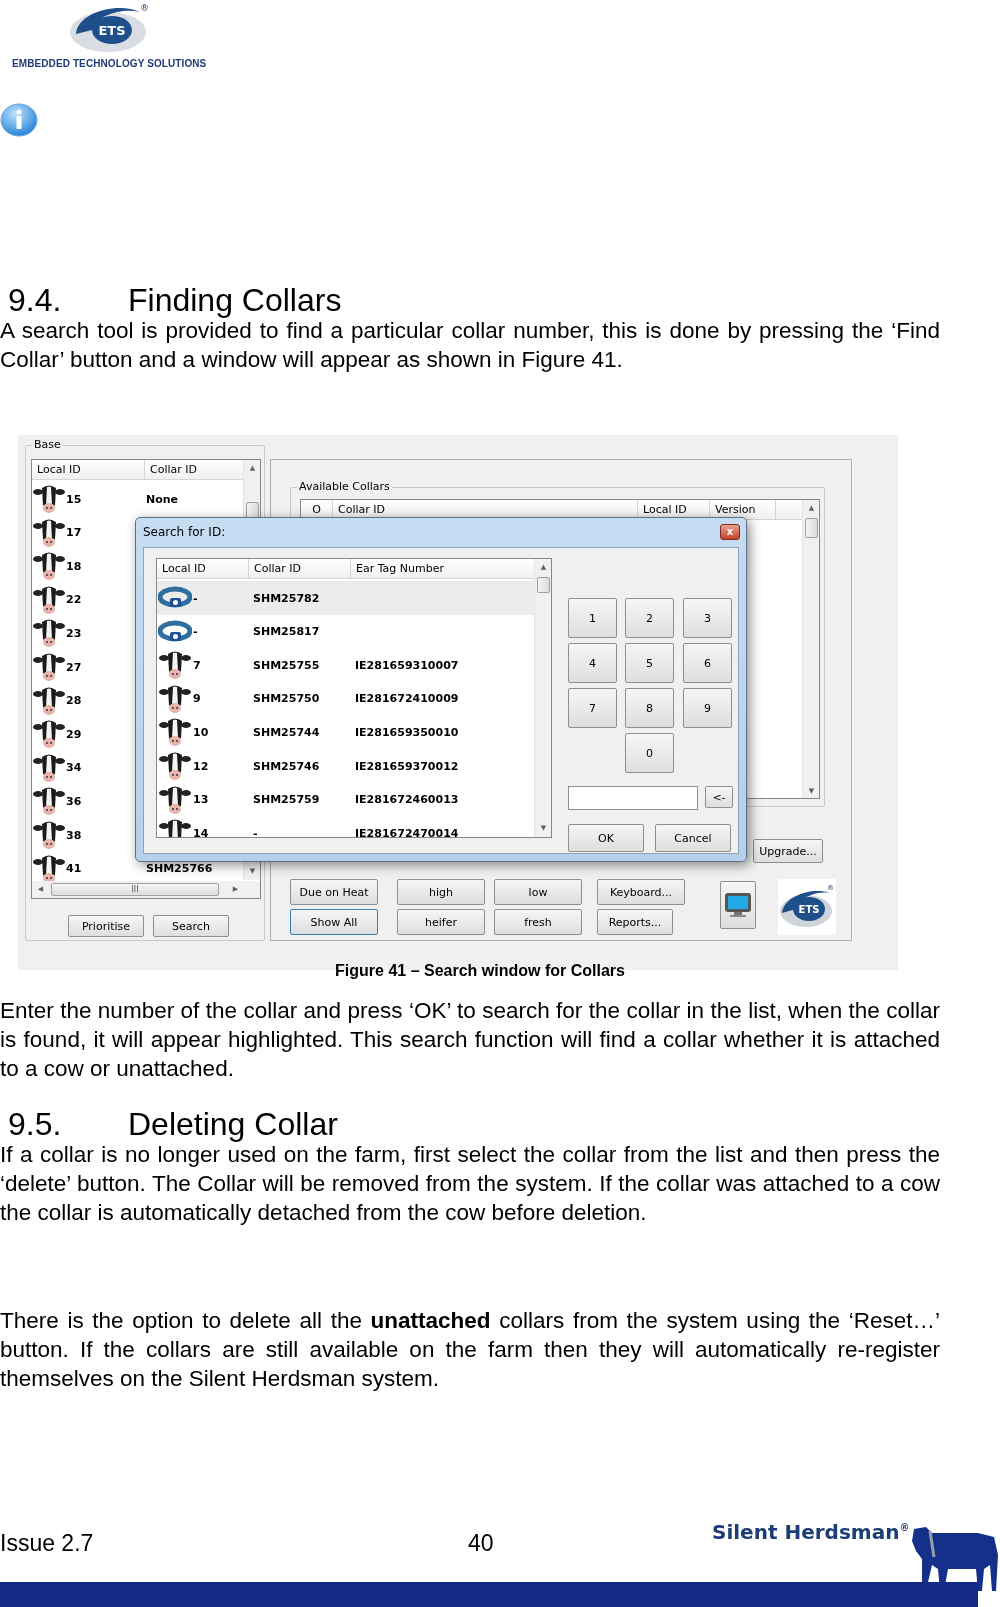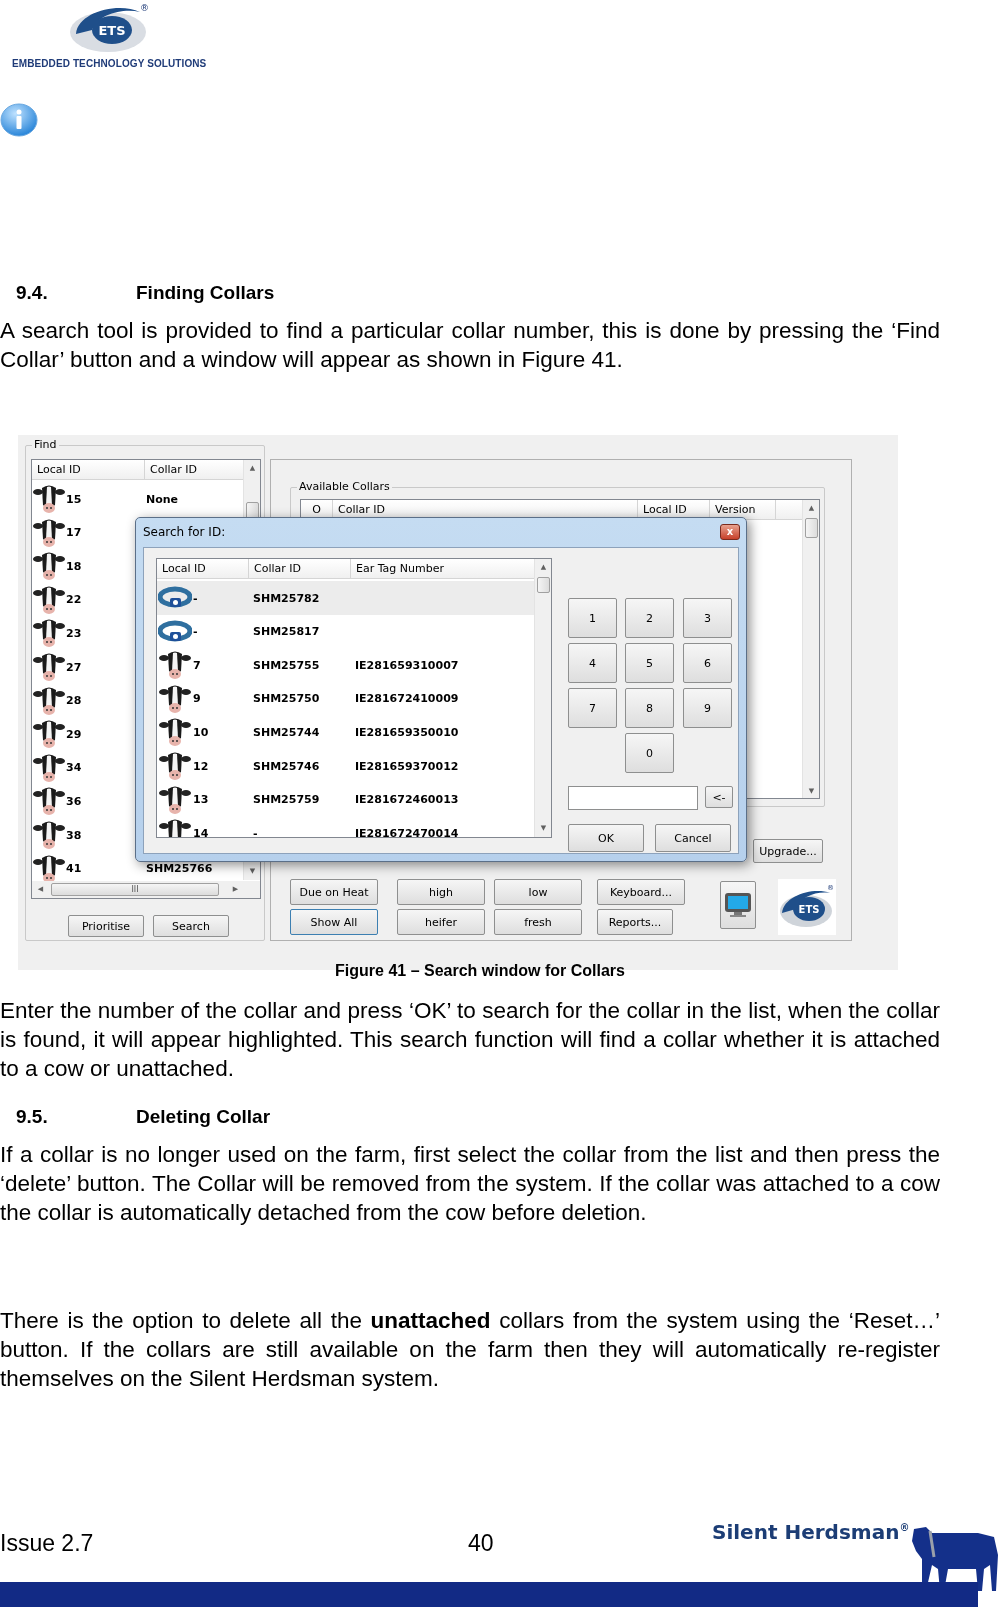--- a/index.html
+++ b/index.html
@@ -10,21 +10,21 @@
 
   
   .logo { left: 10px; top: 0; width: 200px; height: 75px; }
   .logo .mark { position: absolute; left: 58px; top: 2px; width: 80px; height: 52px; }
   .logo .tagline { position: absolute; left: 2px; top: 58px; font-size: 10px; font-weight: bold;
                    color: #1f3b78; letter-spacing: 0.1px; white-space: nowrap; }
 
   
   .para { position: absolute; left: 0; width: 940px; font-size: 22.5px; line-height: 29px;
           text-align: justify; }
-  .heading { position: absolute; left: 16px; font-size: 19px; font-weight: bold; }
+  .heading { position: absolute; left: 8px; font-size: 32px; font-weight: normal; }
   .heading .num { display: inline-block; width: 120px; }
   .info-icon { display: inline-block; width: 38px; height: 34px; vertical-align: -6px; margin-right: 36px; }
 
   
   .figure { left: 18px; top: 435px; width: 880px; height: 535px; background: #f0f0f0;
             font-family: "DejaVu Sans", sans-serif; font-size: 11px; color: #000; overflow: hidden; }
   .groupbox { position: absolute; border: 1px solid #c9c9c9; border-radius: 2px; }
   .groupbox > .legend { position: absolute; top: -8px; left: 6px; background: #f0f0f0; padding: 0 2px; font-size: 11px; }
   .listview { position: absolute; background: #fff; border: 1px solid #828790; overflow: hidden; }
   .lv-header { position: absolute; left: 0; top: 0; height: 20px; display: flex; background: linear-gradient(#fff, #f0f0f0);
@@ -91,21 +91,21 @@
 </div>
 
 <div class="heading" style="top:282px;">
   <span class="num">9.4.</span><span>Finding Collars</span>
 </div>
 <div class="para" style="top:316px;">A search tool is provided to find a particular collar number, this is done by pressing the ‘Find Collar’ button and a window will appear as shown in Figure 41.</div>
 
 <div class="abs figure">
 
   <div class="groupbox" style="left:7px; top:10px; width:240px; height:496px;">
-    <span class="legend">Find</span>
+    <span class="legend">Base</span>
   </div>
   <div class="listview" style="left:13px; top:24px; width:230px; height:440px;">
     <div class="lv-header" style="width:212px;">
       <div class="col" style="width:113px;">Local ID</div>
       <div class="col" style="width:99px;">Collar ID</div>
     </div>
     <div id="cows-rows">
         <div class="lv-row" style="top: 22px; width: 212px; background: rgb(255, 255, 255);">
           <span style="width:34px;display:flex;justify-content:center;">
             <svg class="cow-ico" viewBox="0 0 32 32">

